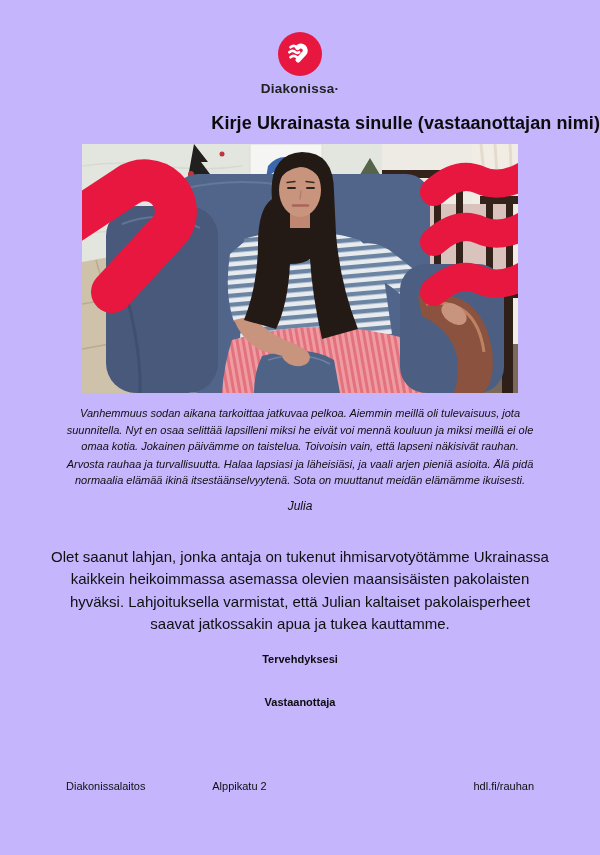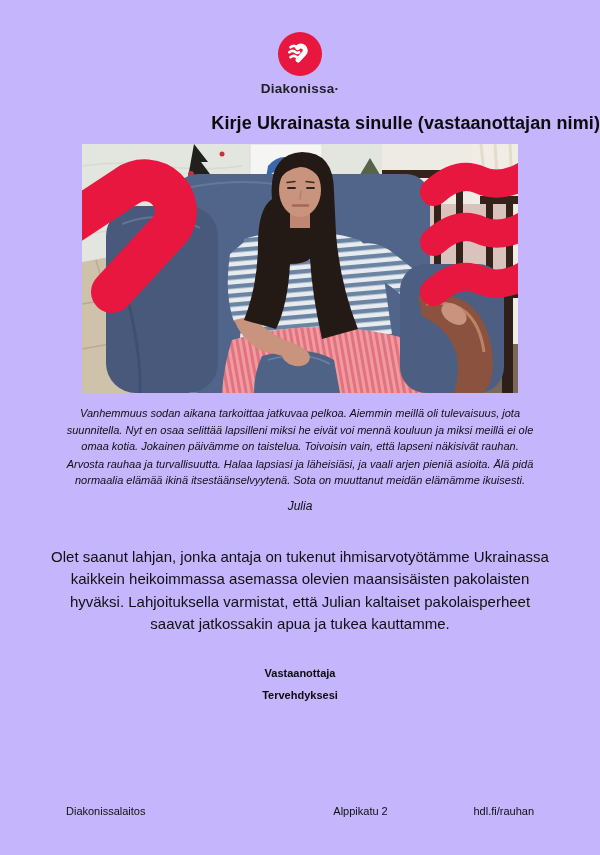--- a/index.html
+++ b/index.html
@@ -37,25 +37,25 @@
 
   .body-par {
     width:502px; margin:33px auto 17px auto;
     font-size:15px; line-height:1.5; text-align:center; color:#101010;
   }
 
   .label-bold { margin-top:31px; text-align:center; font-size:11px; font-weight:bold; color:#0c0c0c; }
   .label-bold.second { margin-top:10px; }
 
   .footer {
-    position:absolute; left:0; right:0; top:804px;
+    position:absolute; left:0; right:0; top:779px;
     display:flex; padding:0 66px; font-size:11px; line-height:1.3; color:#101010;
   }
   .f-left  { flex:1; text-align:left; }
-  .f-center{ flex:1.2; text-align:right; }
+  .f-center{ flex:1.2; text-align:left; }
   .f-right { flex:1; text-align:right; }
 
   .brand-fill   { fill:var(--brand-red, #E8173F); }
   .brand-stroke { stroke:var(--brand-red, #E8173F); }
 </style>
 </head>
 <body>
 
 <div class="page">
 
@@ -210,22 +210,22 @@
       </g>
     </svg>
   </figure>
 
   <p class="quote">Vanhemmuus sodan aikana tarkoittaa jatkuvaa pelkoa. Aiemmin meillä oli tulevaisuus, jota suunnitella. Nyt en osaa selittää lapsilleni miksi he eivät voi mennä kouluun ja miksi meillä ei ole omaa kotia. Jokainen päivämme on taistelua. Toivoisin vain, että lapseni näkisivät rauhan.</p>
   <p class="quote second">Arvosta rauhaa ja turvallisuutta. Halaa lapsiasi ja läheisiäsi, ja vaali arjen pieniä asioita. Älä pidä normaalia elämää ikinä itsestäänselvyytenä. Sota on muuttanut meidän elämämme ikuisesti.</p>
   <p class="signature">Julia</p>
 
   <p class="body-par">Olet saanut lahjan, jonka antaja on tukenut ihmisarvotyötämme Ukrainassa kaikkein heikoimmassa asemassa olevien maansisäisten pakolaisten hyväksi. Lahjoituksella varmistat, että Julian kaltaiset pakolaisperheet saavat jatkossakin apua ja tukea kauttamme.</p>
 
+  <p class="label-bold second">Tervehdyksesi</p>
   <p class="label-bold">Vastaanottaja</p>
-  <p class="label-bold second">Tervehdyksesi</p>
 
   <div class="footer">
     <div class="f-left">Diakonissalaitos</div>
     <div class="f-center">
       <div>Alppikatu 2</div>
     </div>
     <div class="f-right">hdl.fi/rauhan</div>
   </div>
 
 </div>

